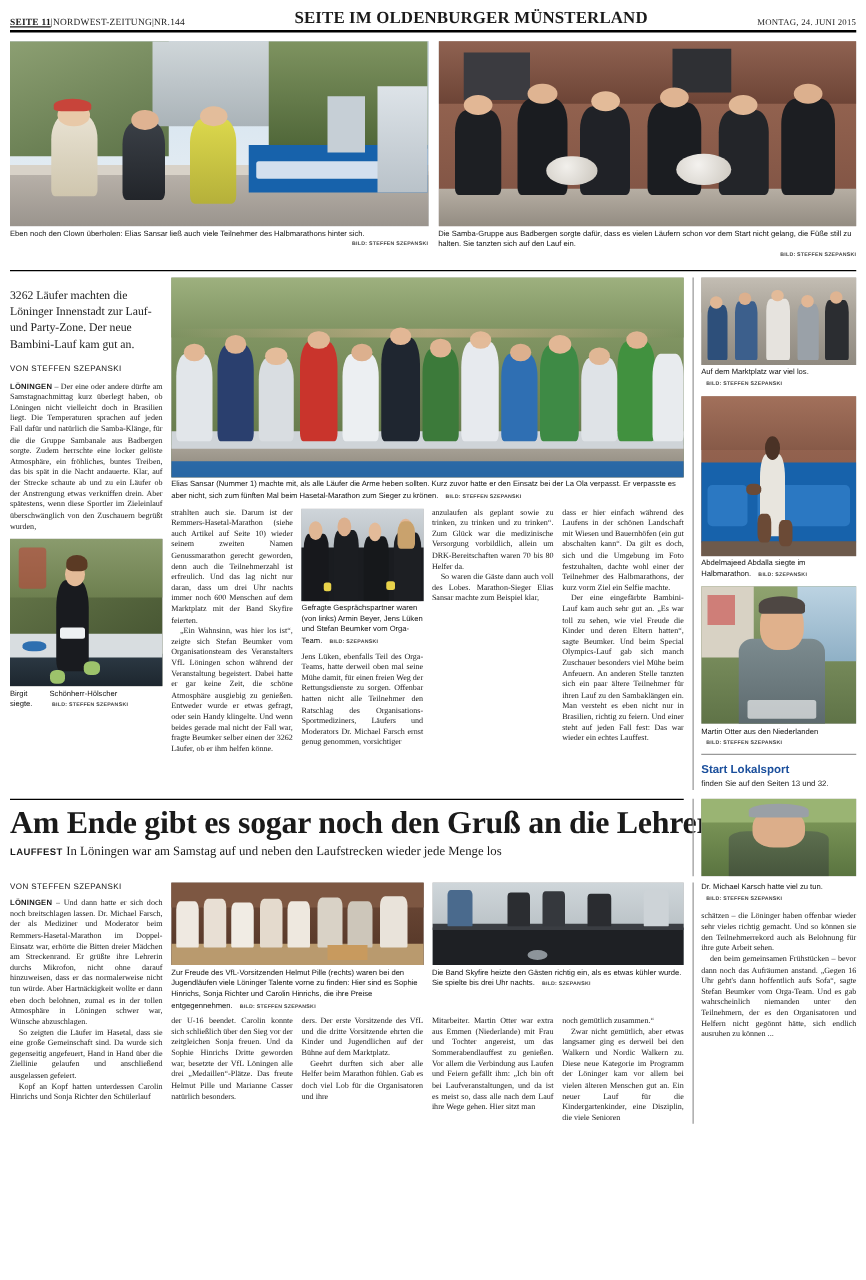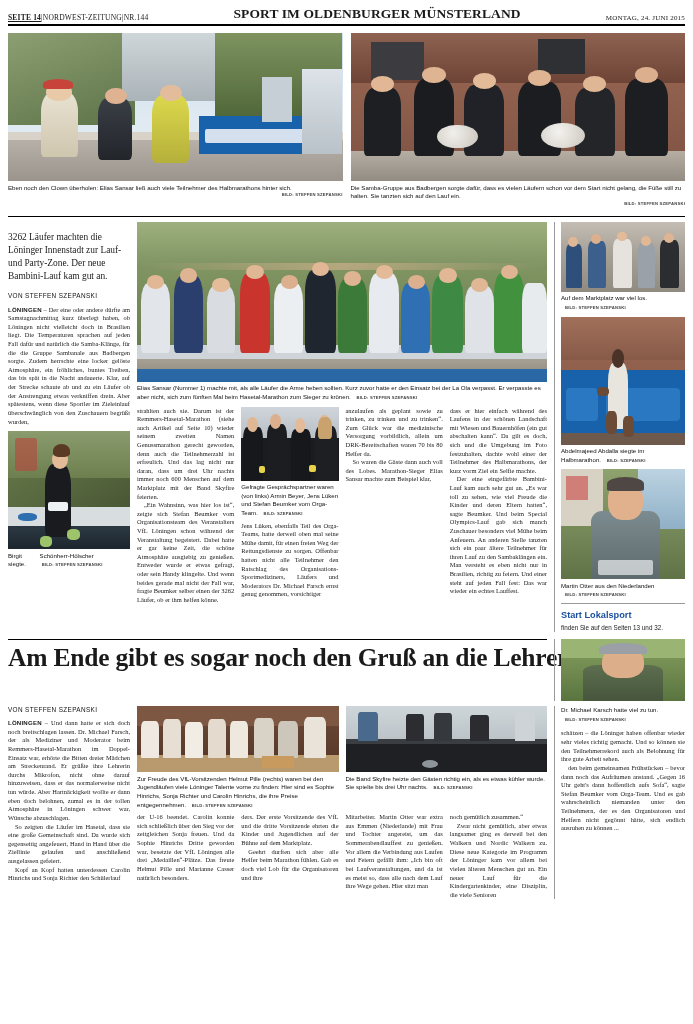--- a/index.html
+++ b/index.html
@@ -103,23 +103,23 @@
   .bluebar { background:#1762ab; }
   .hr-black { border-top:1.4px solid #000; }
 </style>
 </head>
 <body>
 
 <div class="page">
 
   <div class="masthead">
     <div class="mh-left">
-      <span class="pg">SEITE 14</span><span>|</span><span>NORDWEST-ZEITUNG</span><span>|</span><span>NR.144</span>
-    </div>
-    <div class="mh-center">SPORT IM OLDENBURGER MÜNSTERLAND</div>
+      <span class="pg">SEITE 11</span><span>|</span><span>NORDWEST-ZEITUNG</span><span>|</span><span>NR.144</span>
+    </div>
+    <div class="mh-center">SEITE IM OLDENBURGER MÜNSTERLAND</div>
     <div class="mh-right">MONTAG, 24. JUNI 2015</div>
   </div>
 
   <div class="toprow">
 
     <div class="cell">
       <div class="ph photo" style="height:148px;">
         <i class="sky" style="inset:0;"></i>
         <i style="left:0;top:0;width:38%;height:62%;background:linear-gradient(160deg,#8c9f72,#5d7348);"></i>
         <i style="left:34%;top:0;width:30%;height:46%;background:linear-gradient(#cfd6d9,#aab3b8);"></i>
@@ -359,20 +359,23 @@
         <div class="rail-t">finden Sie auf den Seiten 13 und 32.</div>
       </div>
     </div>
   </div>
 
   <div class="art2">
     <div style="display:flex;gap:7px;">
       <div style="flex:1;min-width:0;">
         <div class="hr-black"></div>
         <h2 class="headline2">Am Ende gibt es sogar noch den Gruß an die Lehrerin</h2>
+        <div class="subline2">
+          <span class="kicker">LAUFFEST</span><span>In Löningen war am Samstag auf und neben den Laufstrecken wieder jede Menge los</span>
+        </div>
       </div>
       <div style="width:131px;flex:none;border-left:0.8px solid #999;padding-left:6px;">
         <div class="ph photo" style="height:62px;">
           <i style="inset:0;background:linear-gradient(#86a05f,#5a7440);"></i>
           <i style="left:0;top:0;width:100%;height:30%;background:#9ab473;"></i>
           <i style="left:18%;bottom:0;width:64%;height:58%;background:linear-gradient(#5d6f4f,#46553c);border-radius:18% 18% 0 0;"></i>
           <i style="left:33%;bottom:38%;width:34%;height:50%;background:#dcae8a;border-radius:46% 46% 40% 40%;"></i>
           <i style="left:31%;bottom:76%;width:38%;height:18%;background:#9aa0a6;border-radius:50% 50% 10% 10%;"></i>
         </div>
       </div>

